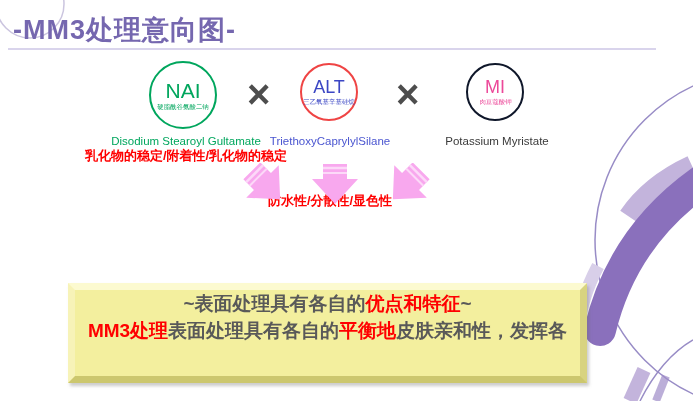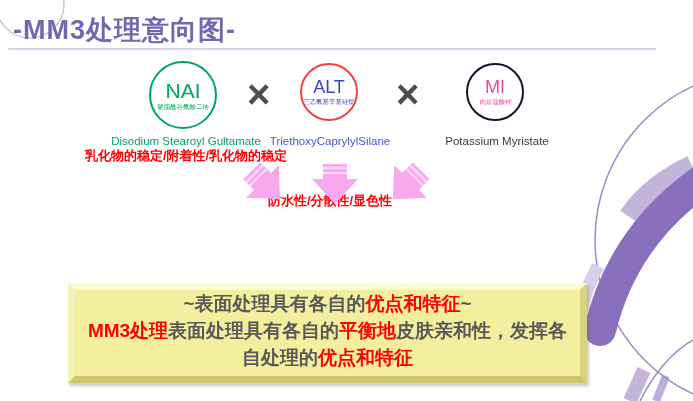--- a/index.html
+++ b/index.html
@@ -116,18 +116,15 @@
   </svg>
 
 
   <div class="summary">
     <div class="line">
       <span>~表面处理具有各自的</span><span class="red">优点和特征</span><span>~</span>
     </div>
     <div class="line">
       <span class="red">MM3处理</span><span>表面处理具有各自的</span><span class="red">平衡地</span><span>皮肤亲和性，发挥各</span>
     </div>
-    <div class="line">
-      <span>自处理的</span><span class="red">优点和特征</span>
-    </div>
   </div>
 
 </div>
 
 </body></html>

